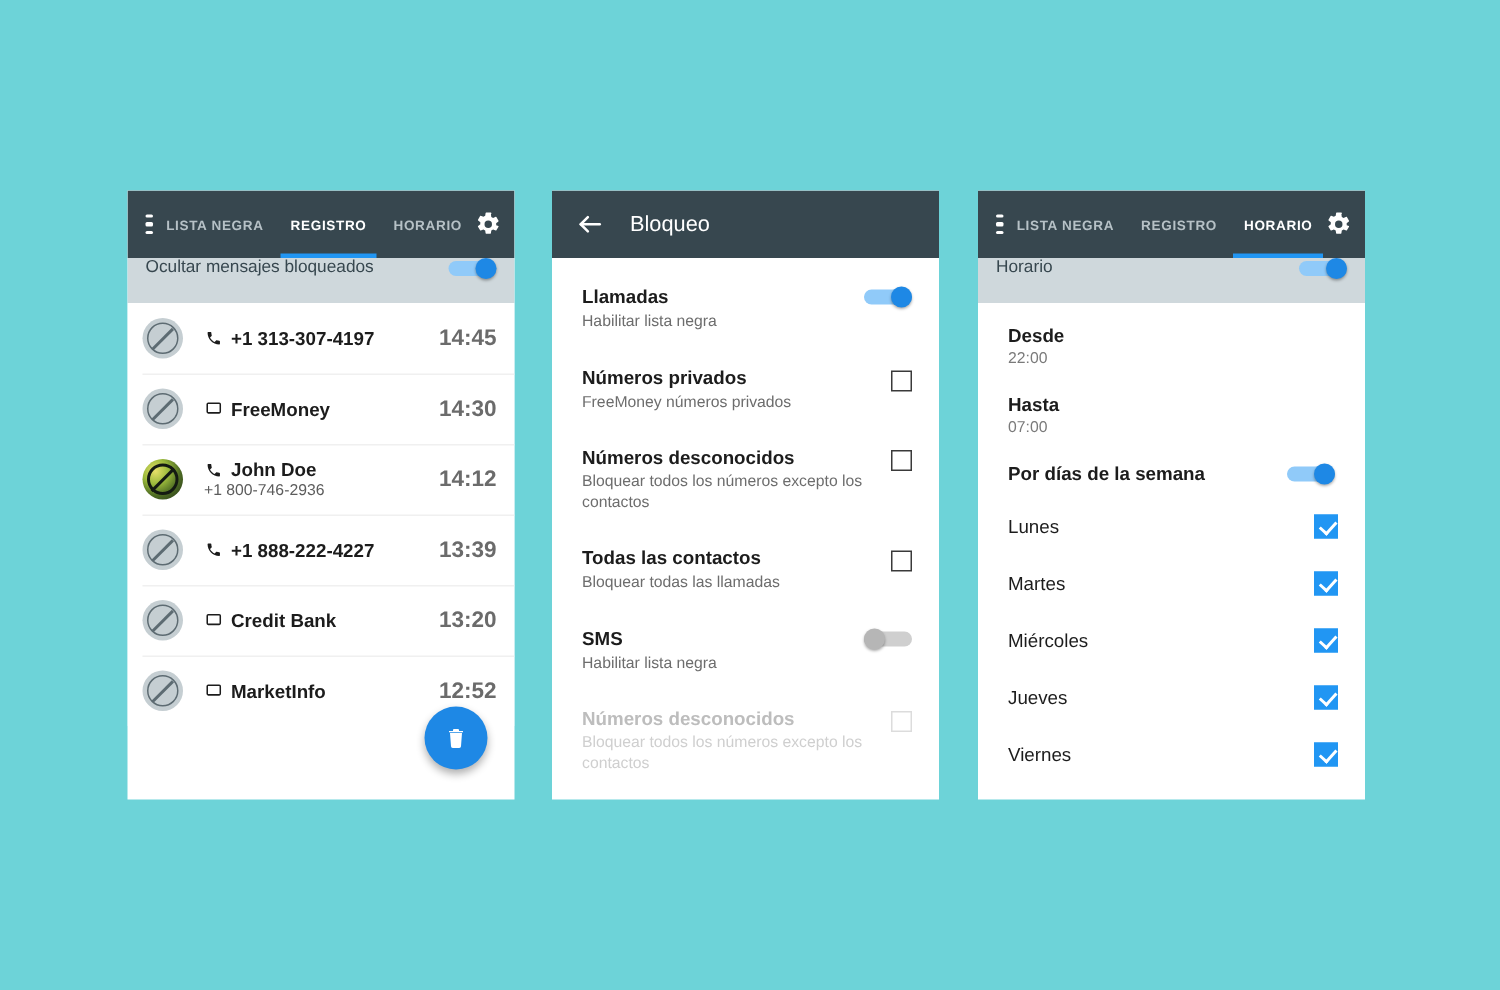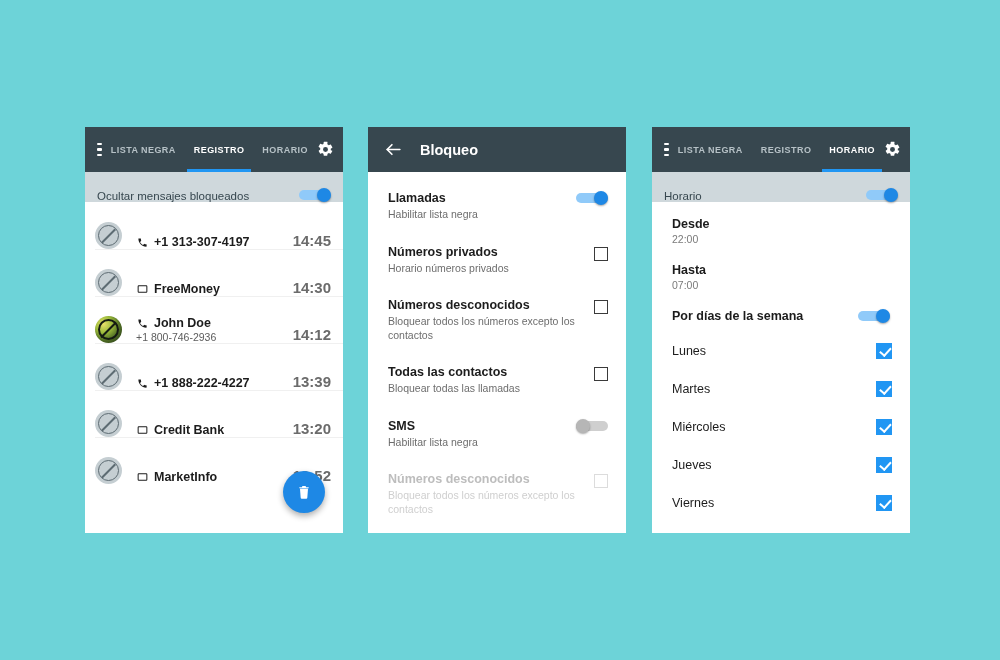--- a/index.html
+++ b/index.html
@@ -38,26 +38,26 @@
     display:flex; align-items:center; position:relative; cursor:pointer;
     white-space: nowrap;
   }
   .tab.active { color:#ffffff; }
   .tab.active::after {
     content:""; position:absolute; left:2px; right:2px; bottom:0;
     height:3px; background:#2196f3;
   }
   .gear { width:30px; height:30px; margin-right:9px; display:flex; align-items:center; justify-content:center; cursor:pointer;}
   .backarrow { width:26px; height:26px; display:flex; align-items:center; justify-content:center; cursor:pointer;}
-  .bartitle { color:#fff; font-size:14.5px; font-weight:700; margin-left:14px; }
+  .bartitle { color:#fff; font-size:14.5px; font-weight:400; margin-left:14px; }
 
   
   .strip {
     height:30px; background:#cfd8dc;
-    display:flex; align-items:flex-end; justify-content:space-between;
+    display:flex; align-items:flex-start; justify-content:space-between;
     padding:0 12px;
   }
   .strip .lbl { font-size:11.5px; color:#37474f; }
 
   
   .sw { position:relative; width:32px; height:14px; flex:none; cursor:pointer; }
   .sw .track {
     position:absolute; left:0; top:2px; width:32px; height:10px;
     border-radius:6px; background:#90caf9;
   }
@@ -65,21 +65,21 @@
     position:absolute; right:0; top:0; width:14px; height:14px;
     border-radius:50%; background:#1e88e5;
     box-shadow:0 1px 2px rgba(0,0,0,.35);
   }
   .sw.off .track { background:#cfcfcf; }
   .sw.off .knob { left:0; right:auto; background:#b6b6b6; }
 
   
   .loglist { background:#fff; }
   .logrow {
-    display:flex; align-items:flex-end; height:47px;
+    display:flex; align-items:center; height:47px;
     padding:0 12px 0 10px; position:relative;
   }
   .logrow + .logrow::before {
     content:""; position:absolute; left:10px; right:0; top:0; height:1px; background:#f0f0f0;
   }
   .blkicon {
     width:27px; height:27px; border-radius:50%;
     background:#c5ced2; flex:none; position:relative;
     display:flex; align-items:center; justify-content:center;
   }
@@ -302,21 +302,21 @@
         </div>
         <span class="sw">
             <span class="track"></span>
             <span class="knob"></span>
           </span>
       </div>
 
       <div class="setrow">
         <div class="txt">
           <div class="t1">Números privados</div>
-          <div class="t2">Horario números privados</div>
+          <div class="t2">FreeMoney números privados</div>
         </div>
         <span class="cbx"></span>
       </div>
 
       <div class="setrow">
         <div class="txt">
           <div class="t1">Números desconocidos</div>
           <div class="t2">Bloquear todos los números excepto los contactos</div>
         </div>
         <span class="cbx"></span>

